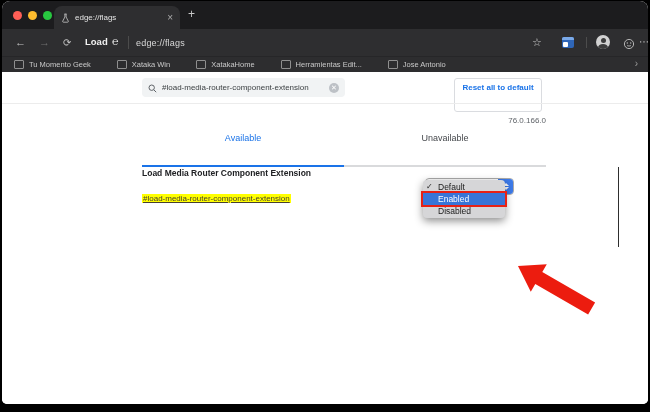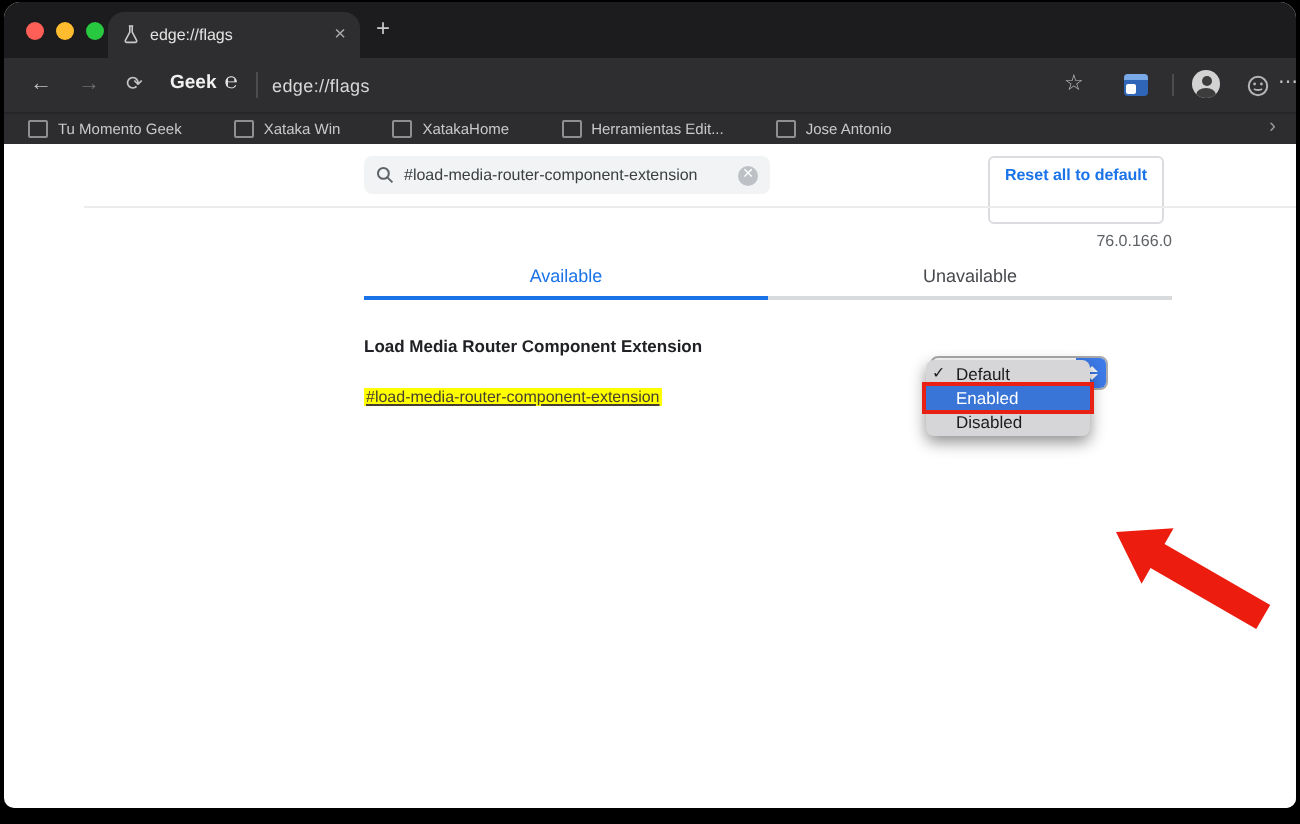--- a/index.html
+++ b/index.html
@@ -47,39 +47,39 @@
   
   .bookmarks{position:absolute;top:55px;left:0;right:0;height:16px;background:#2d2d2f;
              border-top:1px solid #262628;display:flex;align-items:center;
              padding-left:12px;gap:26px;box-sizing:border-box;}
   .bm{display:flex;align-items:center;gap:5px;}
   .bm-ico{width:8px;height:7px;border:1px solid #8f8f8f;border-radius:1px;}
   .bm-label{font-size:7.5px;color:#c9c9c9;white-space:nowrap;}
   .bm-chevron{position:absolute;right:10px;top:1px;color:#9a9a9a;font-size:10px;}
 
   
-  .pagearea{position:absolute;top:71px;left:0;right:0;bottom:0;background:#fff;margin-left:40px;}
+  .pagearea{position:absolute;top:71px;left:0;right:0;bottom:0;background:#fff;}
   .searchbox{position:absolute;left:140px;top:6px;width:203px;height:19px;background:#f1f3f4;
              border-radius:4px;display:flex;align-items:center;gap:5px;padding:0 6px;
              box-sizing:border-box;}
   .search-input{border:none;background:transparent;outline:none;flex:1;font-size:8px;
                 color:#3c4043;font-family:inherit;padding:0;min-width:0;}
   .clear-btn{width:10px;height:10px;border-radius:50%;background:#bdc1c6;color:#fff;
              font-size:7px;line-height:10px;text-align:center;flex:none;}
   .reset-btn{position:absolute;left:452px;top:6px;width:88px;height:34px;background:#fff;
              border:1px solid #dadce0;border-radius:3px;color:#1a73e8;font-size:8px;
              font-weight:bold;text-align:center;line-height:17px;box-sizing:border-box;}
   .toolbar-divider{position:absolute;top:31px;left:0;right:0;height:1px;background:#ececec;}
 
   .heading{position:absolute;left:140px;top:37px;font-size:14px;color:#202124;}
   .version{position:absolute;left:140px;top:44px;width:404px;text-align:right;
            font-size:8px;color:#5f6368;}
 
   .tabs{position:absolute;left:140px;top:61px;width:404px;display:flex;}
-  .tabitem{flex:1;text-align:center;font-size:9px;padding-bottom:5px;}
+  .tabitem{flex:1;text-align:center;font-size:9px;padding-bottom:22px;}
   .tabitem.active{color:#1a73e8;border-bottom:2px solid #1a73e8;}
   .tabitem.inactive{color:#46494d;border-bottom:2px solid #d9dadc;}
 
   .flag-title{position:absolute;left:140px;top:96px;font-size:8.5px;font-weight:bold;color:#202124;}
   .flag-desc{position:absolute;left:140px;top:109px;font-size:8.5px;color:#3c4043;}
   .flag-link{position:absolute;left:140px;top:122px;font-size:8px;color:#474030;
              background:#ffff00;text-decoration:underline;padding:0 1px;}
 
   
   .select-closed{position:absolute;left:423px;top:106px;width:89px;height:17px;background:#fff;
@@ -127,21 +127,21 @@
       <span class="tab-close">×</span>
     </div>
     <div class="newtab">+</div>
   </div>
 
   <div class="navbar">
     <span class="nav-ico ico-back">←</span>
     <span class="nav-ico ico-fwd">→</span>
     <span class="nav-ico ico-reload">⟳</span>
     <div class="edge-chip">
-      <span class="lbl">Geek</span>
+      <span class="lbl">Load</span>
       <span class="logo">℮</span>
     </div>
     <div class="chip-sep"></div>
     <span class="url">edge://flags</span>
     <span class="nav-ico ico-star">☆</span>
     <div class="ext-icon">
       <div class="top"></div>
       <div class="wh"></div>
     </div>
     <div class="nav-div"></div>

